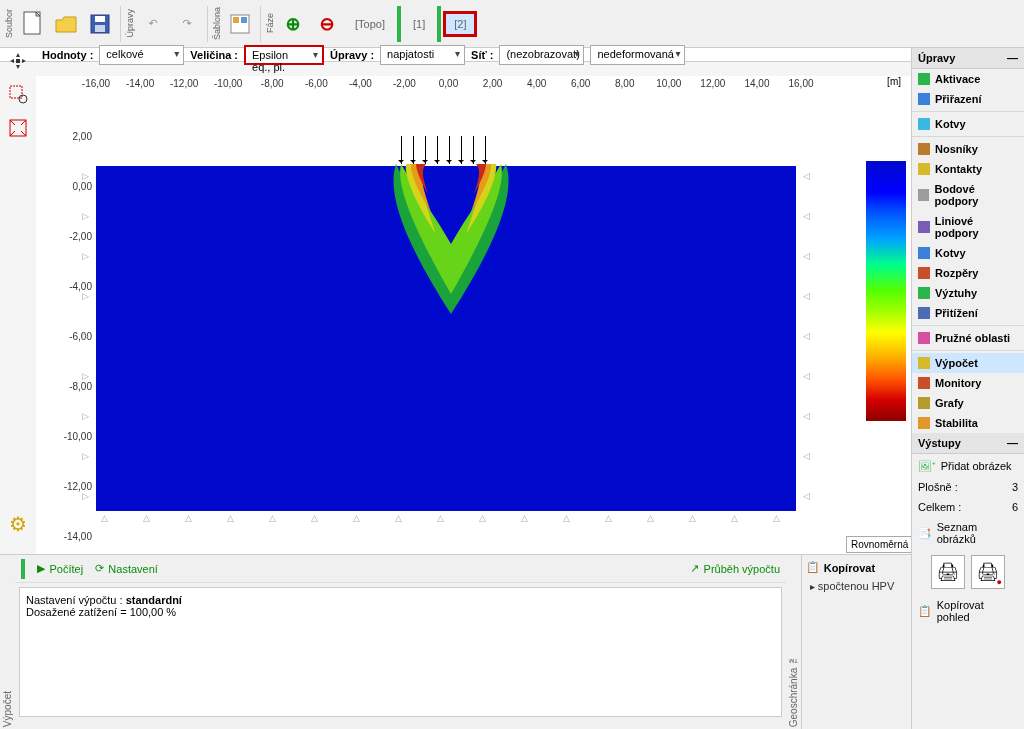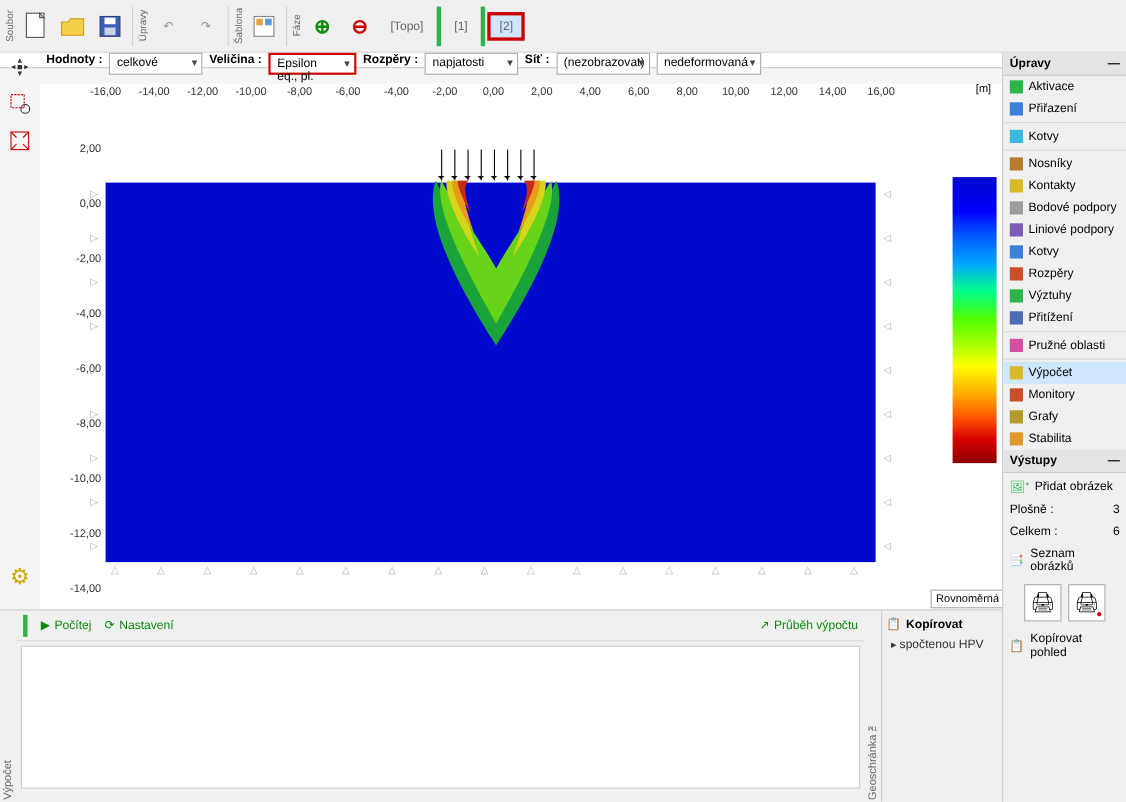--- a/index.html
+++ b/index.html
@@ -7,21 +7,21 @@
 
 
 .top-toolbar { height: 48px; background: #f0f0f0; border-bottom: 1px solid #ccc; display: flex; align-items: center; padding: 2px 4px; gap: 2px; }
 .vlabel { writing-mode: vertical-rl; transform: rotate(180deg); font-size: 9px; color: #666; padding: 2px 0; }
 .tool-btn { width: 32px; height: 40px; display: flex; align-items: center; justify-content: center; border: 1px solid transparent; cursor: pointer; }
 .tool-sep { width: 1px; height: 36px; background: #d0d0d0; margin: 0 2px; }
 .tool-tab { padding: 4px 8px; font-size: 11px; color: #666; cursor: pointer; border: 2px solid transparent; text-align: right; }
 .tool-tab.active { border: 3px solid #cc0000; background: #cfe6ff; }
 
 
-.select-bar { height: 14px; background: #ffffff; border-bottom: 1px solid #ccc; display: flex; padding: 0 42px; gap: 6px; position: relative; }
+.select-bar { height: 14px; background: #ffffff; border-bottom: 1px solid #ccc; display: flex; align-items: center; padding: 0 42px; gap: 6px; position: relative; }
 .sb-label { font-size: 11px; font-weight: bold; }
 .sb-select { border: 1px solid #aaa; padding: 2px 18px 2px 6px; background: #fff; font-size: 11px; height: 20px; position: relative; cursor: pointer; }
 .sb-select::after { content: "▾"; position: absolute; right: 4px; top: 2px; color: #444; font-size: 10px; }
 .sb-select.hl { border: 2px solid #cc0000; }
 
 
 .left-tools { position: absolute; left: 0; top: 76px; width: 36px; display: flex; flex-direction: column; gap: 6px; padding: 4px; }
 .lt-btn { width: 28px; height: 28px; display: flex; align-items: center; justify-content: center; cursor: pointer; border: 1px solid transparent; }
 .lt-gear { width: 28px; height: 28px; display: flex; align-items: center; justify-content: center; cursor: pointer; color: #d4a500; font-size: 20px; }
 
@@ -131,21 +131,21 @@
 </div>
 
 <div class="select-bar">
   <div style="position:absolute; left:8px; top:3px;"><svg width="20" height="20">
         <path d="M10 2 L8 6 L12 6 Z M10 18 L8 14 L12 14 Z M2 10 L6 8 L6 12 Z M18 10 L14 8 L14 12 Z M8 8 H12 V12 H8 Z" fill="#333"></path>
       </svg></div>
   <span class="sb-label">Hodnoty :</span>
   <div class="sb-select" style="width:85px">celkové</div>
   <span class="sb-label">Veličina :</span>
   <div class="sb-select hl" style="width:80px">Epsilon eq., pl.</div>
-  <span class="sb-label">Rozpěry :</span>
+  <span class="sb-label">Úpravy :</span>
   <div class="sb-select" style="width:85px">napjatosti</div>
   <span class="sb-label">Síť :</span>
   <div class="sb-select" style="width:85px">(nezobrazovat)</div>
   <div class="sb-select" style="width:95px">nedeformovaná</div>
 </div>
 
 <div class="left-tools">
   <div class="lt-btn">
       <svg width="22" height="22">
         <rect x="3" y="3" width="12" height="12" stroke="#c00" fill="none" stroke-dasharray="2 1"></rect>
@@ -288,35 +288,37 @@
   <span class="bottom-left-label">Výpočet</span>
   <div class="bottom-main">
     <div class="bottom-head">
       <div style="width:4px;height:20px;background:#2bb54a"></div>
       <span class="bh-btn">▶ <span>Počítej</span></span>
       <span class="bh-btn">⟳ <span>Nastavení</span></span>
       <span style="flex:1"></span>
       <span class="bh-btn">↗ <span>Průběh výpočtu</span></span>
     </div>
     <div class="bottom-log">
+      <div><span>Nastavení výpočtu : </span><b>standardní</b></div>
+      <div>Dosažené zatížení = 100,00 %</div>
     </div>
   </div>
   <span class="bottom-left-label">Geoschránka ™</span>
   <div class="bottom-aux">
     <div class="hdr">📋 <span>Kopírovat</span></div>
     <div class="item">▸ <span>spočtenou HPV</span></div>
   </div>
 </div>
 
 <div class="right-panel">
   <div class="rp-head">
       <span>Úpravy</span>
       <span>—</span>
     </div>
-  <div id="mode-list" style="overflow:auto;">
+  <div id="mode-list" style="overflow:auto;font-weight:bold;">
       <div class="rp-item">
         <span style="width: 12px; height: 12px; display: inline-block; background: rgb(43, 181, 74);"></span>
         <span>Aktivace</span>
       </div>
       <div class="rp-item">
         <span style="width: 12px; height: 12px; display: inline-block; background: rgb(58, 127, 217);"></span>
         <span>Přiřazení</span>
       </div>
       <div class="rp-sep"></div>
       <div class="rp-item">

